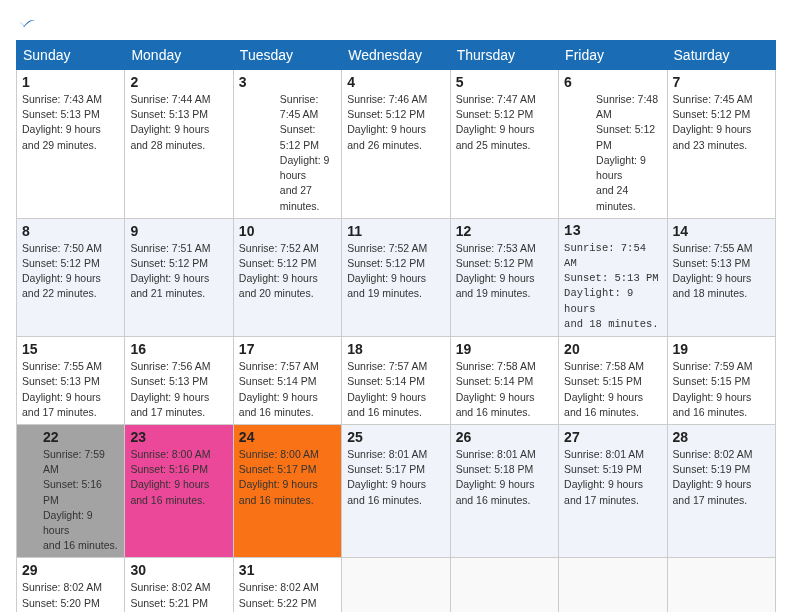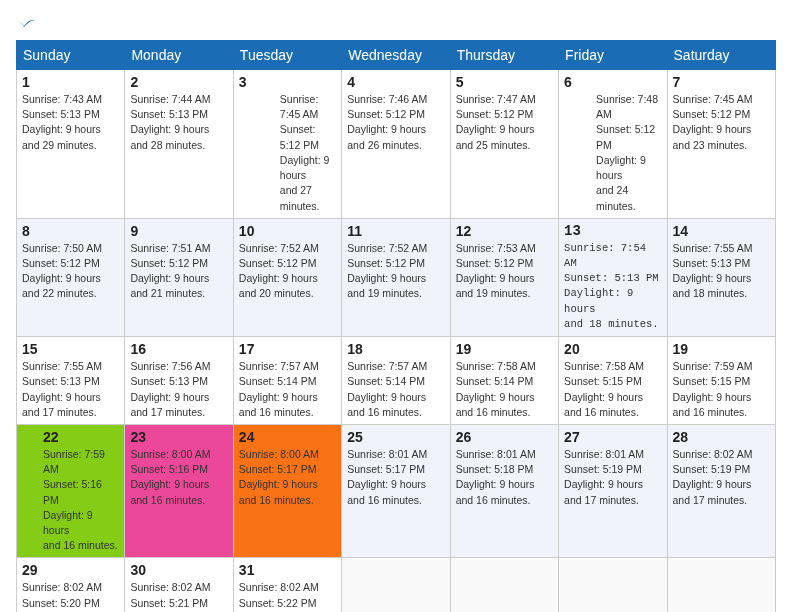--- a/index.html
+++ b/index.html
@@ -266,21 +266,21 @@
         </td>
         <td>
           <span class="day-num">19</span>
           <div class="day-info" style="white-space: pre-line;">Sunrise: 7:59 AM
 Sunset: 5:15 PM
 Daylight: 9 hours
 and 16 minutes.</div>
         </td>
       </tr>
       <tr>
-        <td style="background: #84cc16; padding-left: 26px;">
+        <td style="background: #a3a3a3; padding-left: 26px;">
           <span class="day-num">22</span>
           <div class="day-info" style="white-space: pre-line;">Sunrise: 7:59 AM
 Sunset: 5:16 PM
 Daylight: 9 hours
 and 16 minutes.</div>
         </td>
         <td style="background: #ec4899; margin-left: 43px;">
           <span class="day-num">23</span>
           <div class="day-info" style="white-space: pre-line;">Sunrise: 8:00 AM
 Sunset: 5:16 PM

